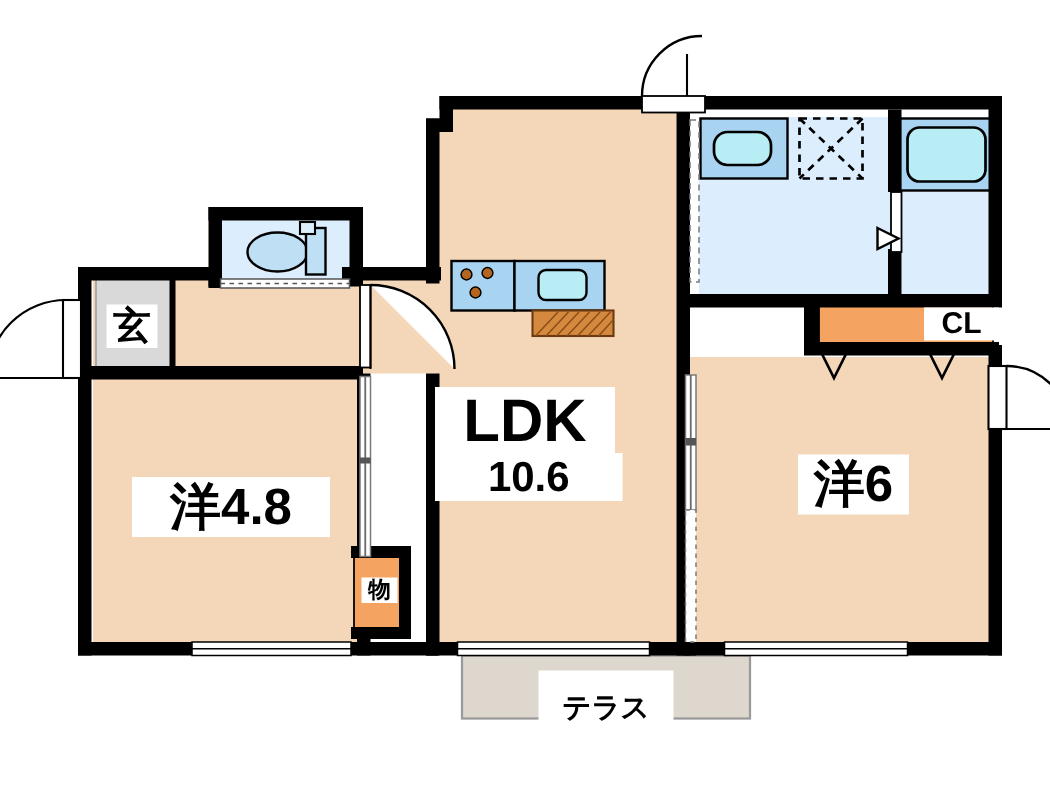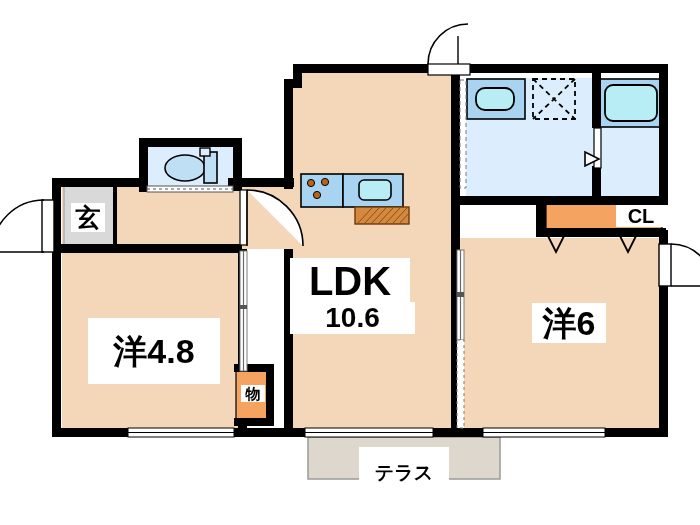--- a/index.html
+++ b/index.html
@@ -243,21 +243,21 @@
       <line x1="147" y1="189" x2="233" y2="189" stroke="#555" stroke-width="1" stroke-dasharray="3,3"></line>
     </g>
   </g>
 
 </svg>
 
 <div class="lbl" style="left:290px; top:258px; width:120px; font-size:40px; font-weight:bold; padding:3px 0;">LDK</div>
 
 <div class="lbl" style="left:290px; top:302px; width:125px; font-size:28px; font-weight:bold; padding:2px 0;">10.6</div>
 
-<div class="lbl" style="left:88px; top:318px; width:124px; font-size:34px; font-weight:bold; padding:16px 4px;">洋4.8</div>
+<div class="lbl" style="left:88px; top:318px; width:124px; font-size:34px; font-weight:bold; padding:3px 4px;">洋4.8</div>
 
 <div class="lbl" style="left:532px; top:303px; width:74px; font-size:34px; font-weight:bold; padding:3px 0;">洋6</div>
 
 <div class="lbl" style="left:71px; top:203px; width:28px; font-size:25px; font-weight:bold; padding:2px 3px;">玄</div>
 
 <div class="lbl" style="left:572px; top:205px; width:46px; font-size:20px; font-weight:bold; padding:1px 2px;margin-left:44px;">CL</div>
 
 <div class="lbl" style="left:241px; top:385px; width:22px; font-size:15px; font-weight:bold; padding:1px;">物</div>
 
 <div class="lbl" style="left:359px; top:447px; width:84px; font-size:19px; font-weight:bold; padding:16px 3px;">テラス</div>

